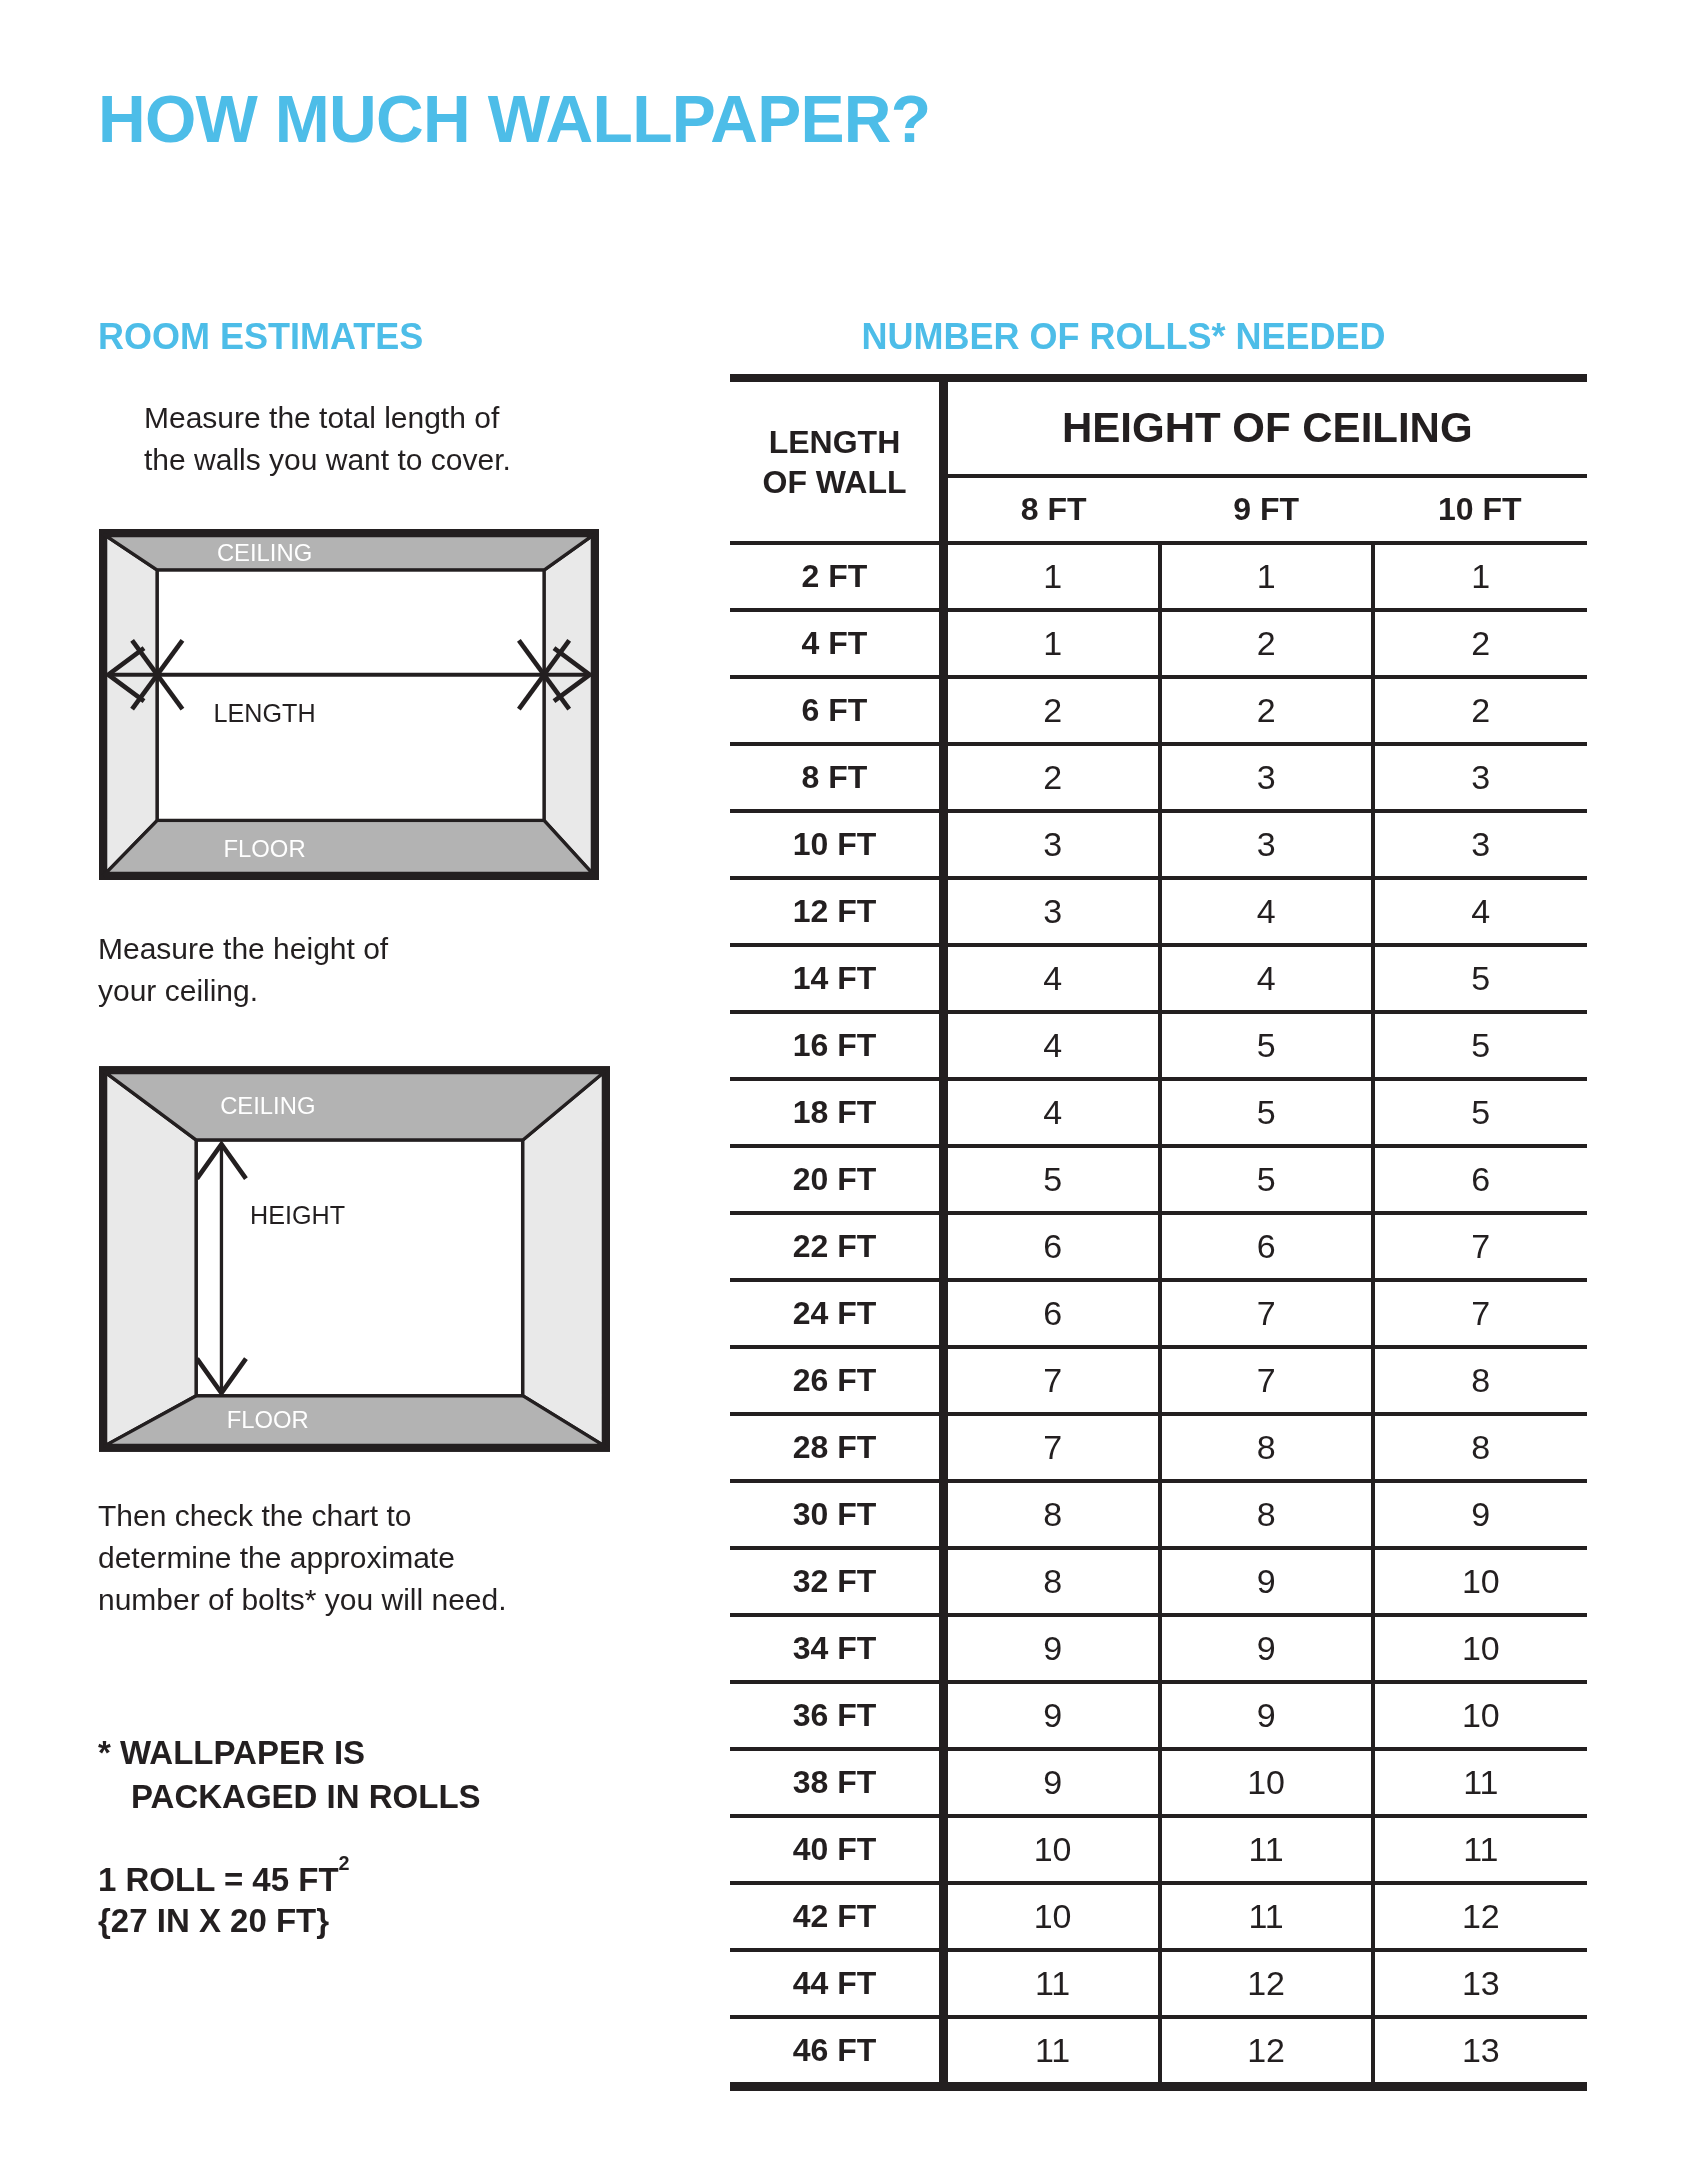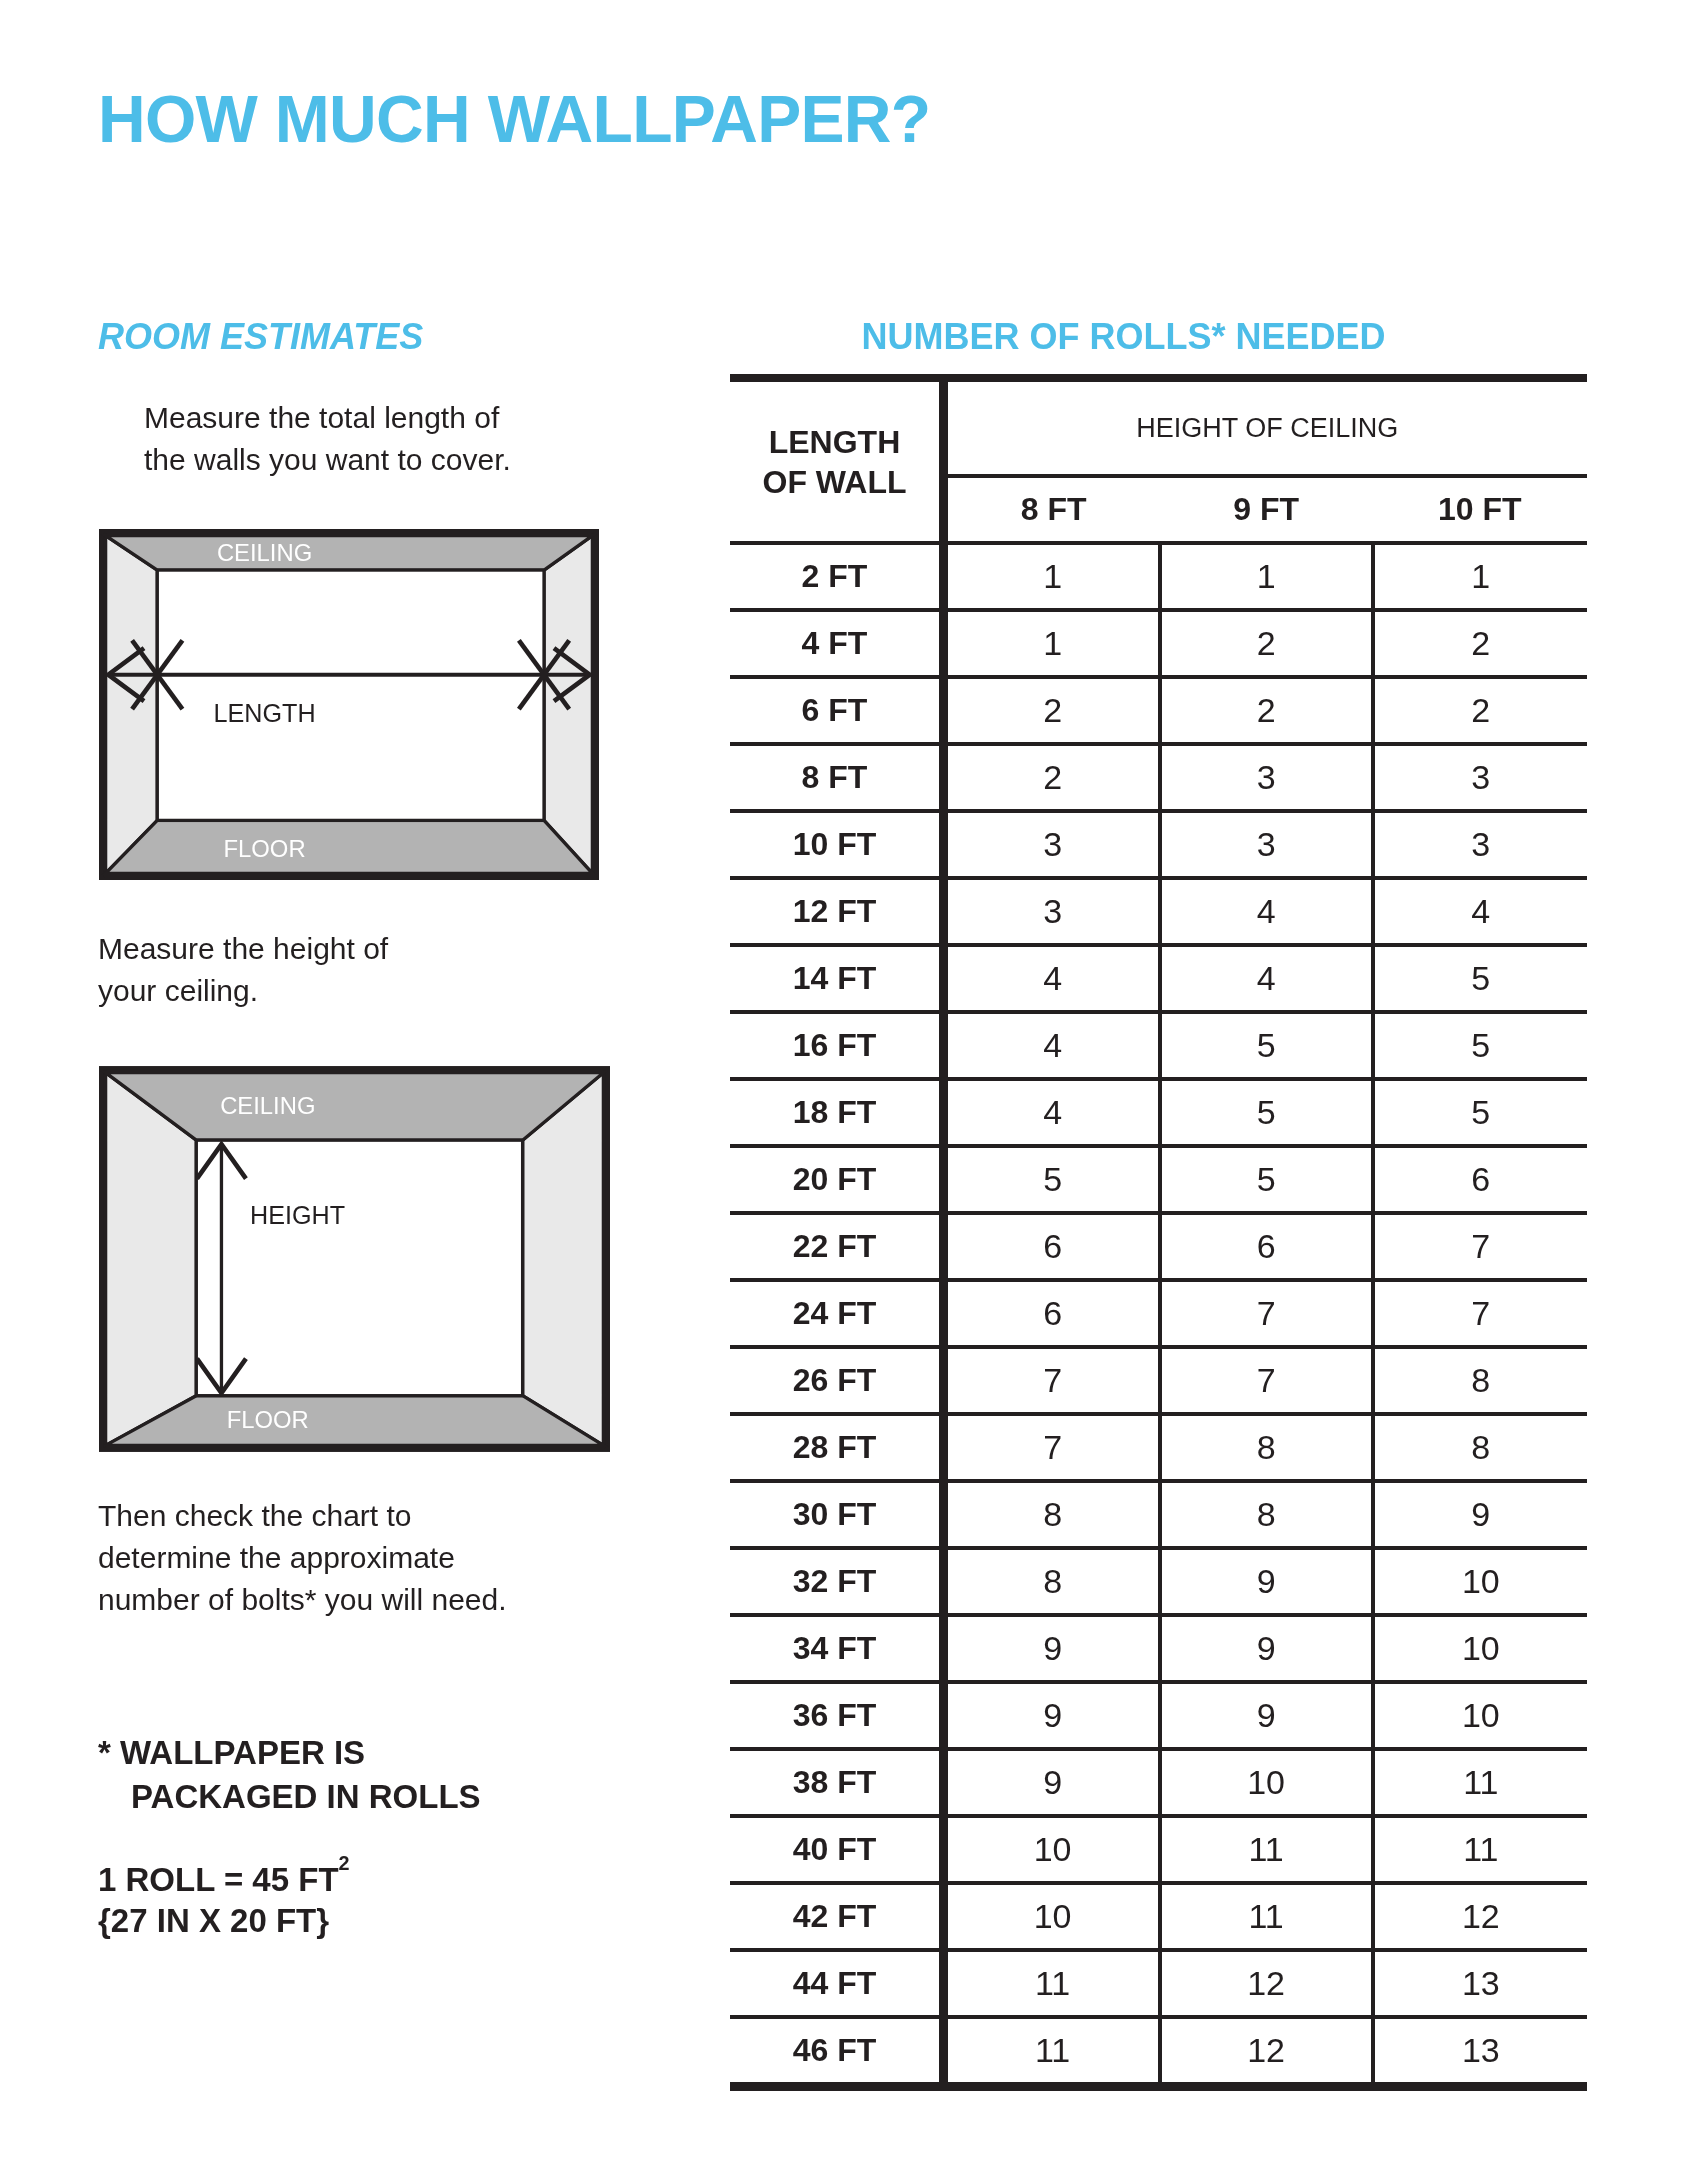--- a/index.html
+++ b/index.html
@@ -7,21 +7,21 @@
     position:relative; width:1687px; height:2183px; background:#ffffff;
     font-family:"Liberation Sans", sans-serif; color:var(--ink); overflow:hidden;
   }
   .title {
     position:absolute; left:98px; top:86px; font-size:66px; line-height:66px;
     font-weight:bold; color:var(--accent); letter-spacing:-0.7px; white-space:nowrap;
   }
   .section-heading {
     position:absolute; font-size:36px; font-weight:bold; color:var(--accent); white-space:nowrap;
   }
-  .heading-left { left:98px; top:316px;font-style:italic; }
+  .heading-left { left:98px; top:316px; }
   .heading-table { left:695px; top:316px; width:857px; text-align:center; }
   .body-text { position:absolute; left:98px; font-size:30px; line-height:42px; color:var(--ink); }
   .foot-bold { position:absolute; left:98px; font-size:33px; line-height:44px; font-weight:bold; color:var(--ink); }
   .foot-bold .indent { padding-left:33px; }
   .roll-block { line-height:41px; }
   .roll-block sup { font-size:60%; position:relative; top:-0.45em; font-weight:bold; }
   .diagram { position:absolute; left:99px; }
   .d1 { top:529px; }
   .d2 { top:1066px; }
 
@@ -31,21 +31,21 @@
   .tb-bottom { height:8.6px; background:var(--ink); }
   .gray-tab { width:209px; height:9.3px; background:var(--gray-tab); }
   .thead { display:flex; height:159px; }
   .cell { display:flex; align-items:center; justify-content:center; }
   .thead-left {
     width:209px; background:var(--gray-cell); display:flex; flex-direction:column;
     align-items:center; justify-content:center; font-weight:bold; font-size:32px; line-height:40px;
   }
   .vdiv { width:8.6px; background:var(--ink); }
   .thead-right { flex:1; display:flex; flex-direction:column; }
-  .thead-span { height:93px; background:var(--gray-cell); font-weight:normal; font-size:27px; }
+  .thead-span { height:93px; background:var(--gray-cell); font-weight:bold; font-size:42px; }
   .hline5 { height:3.3px; background:var(--ink); }
   .thead-cols { height:64px; display:grid; grid-template-columns:212px 213px 1fr; background:var(--gray-cell); }
   .hcol { display:flex; align-items:center; justify-content:center; font-weight:bold; font-size:32px; }
   .hsep { height:4px; background:var(--ink); }
   .trow { display:flex; height:63px; }
   .cell-left { width:209px; background:var(--gray-cell); font-weight:bold; font-size:32px; }
   .vsep { width:4px; background:var(--ink); }
   .cell-data { background:#ffffff; font-size:34px; font-weight:400; }
   .w1 { width:210px; } .w2 { width:209px; } .w3 { flex:1; }
 

